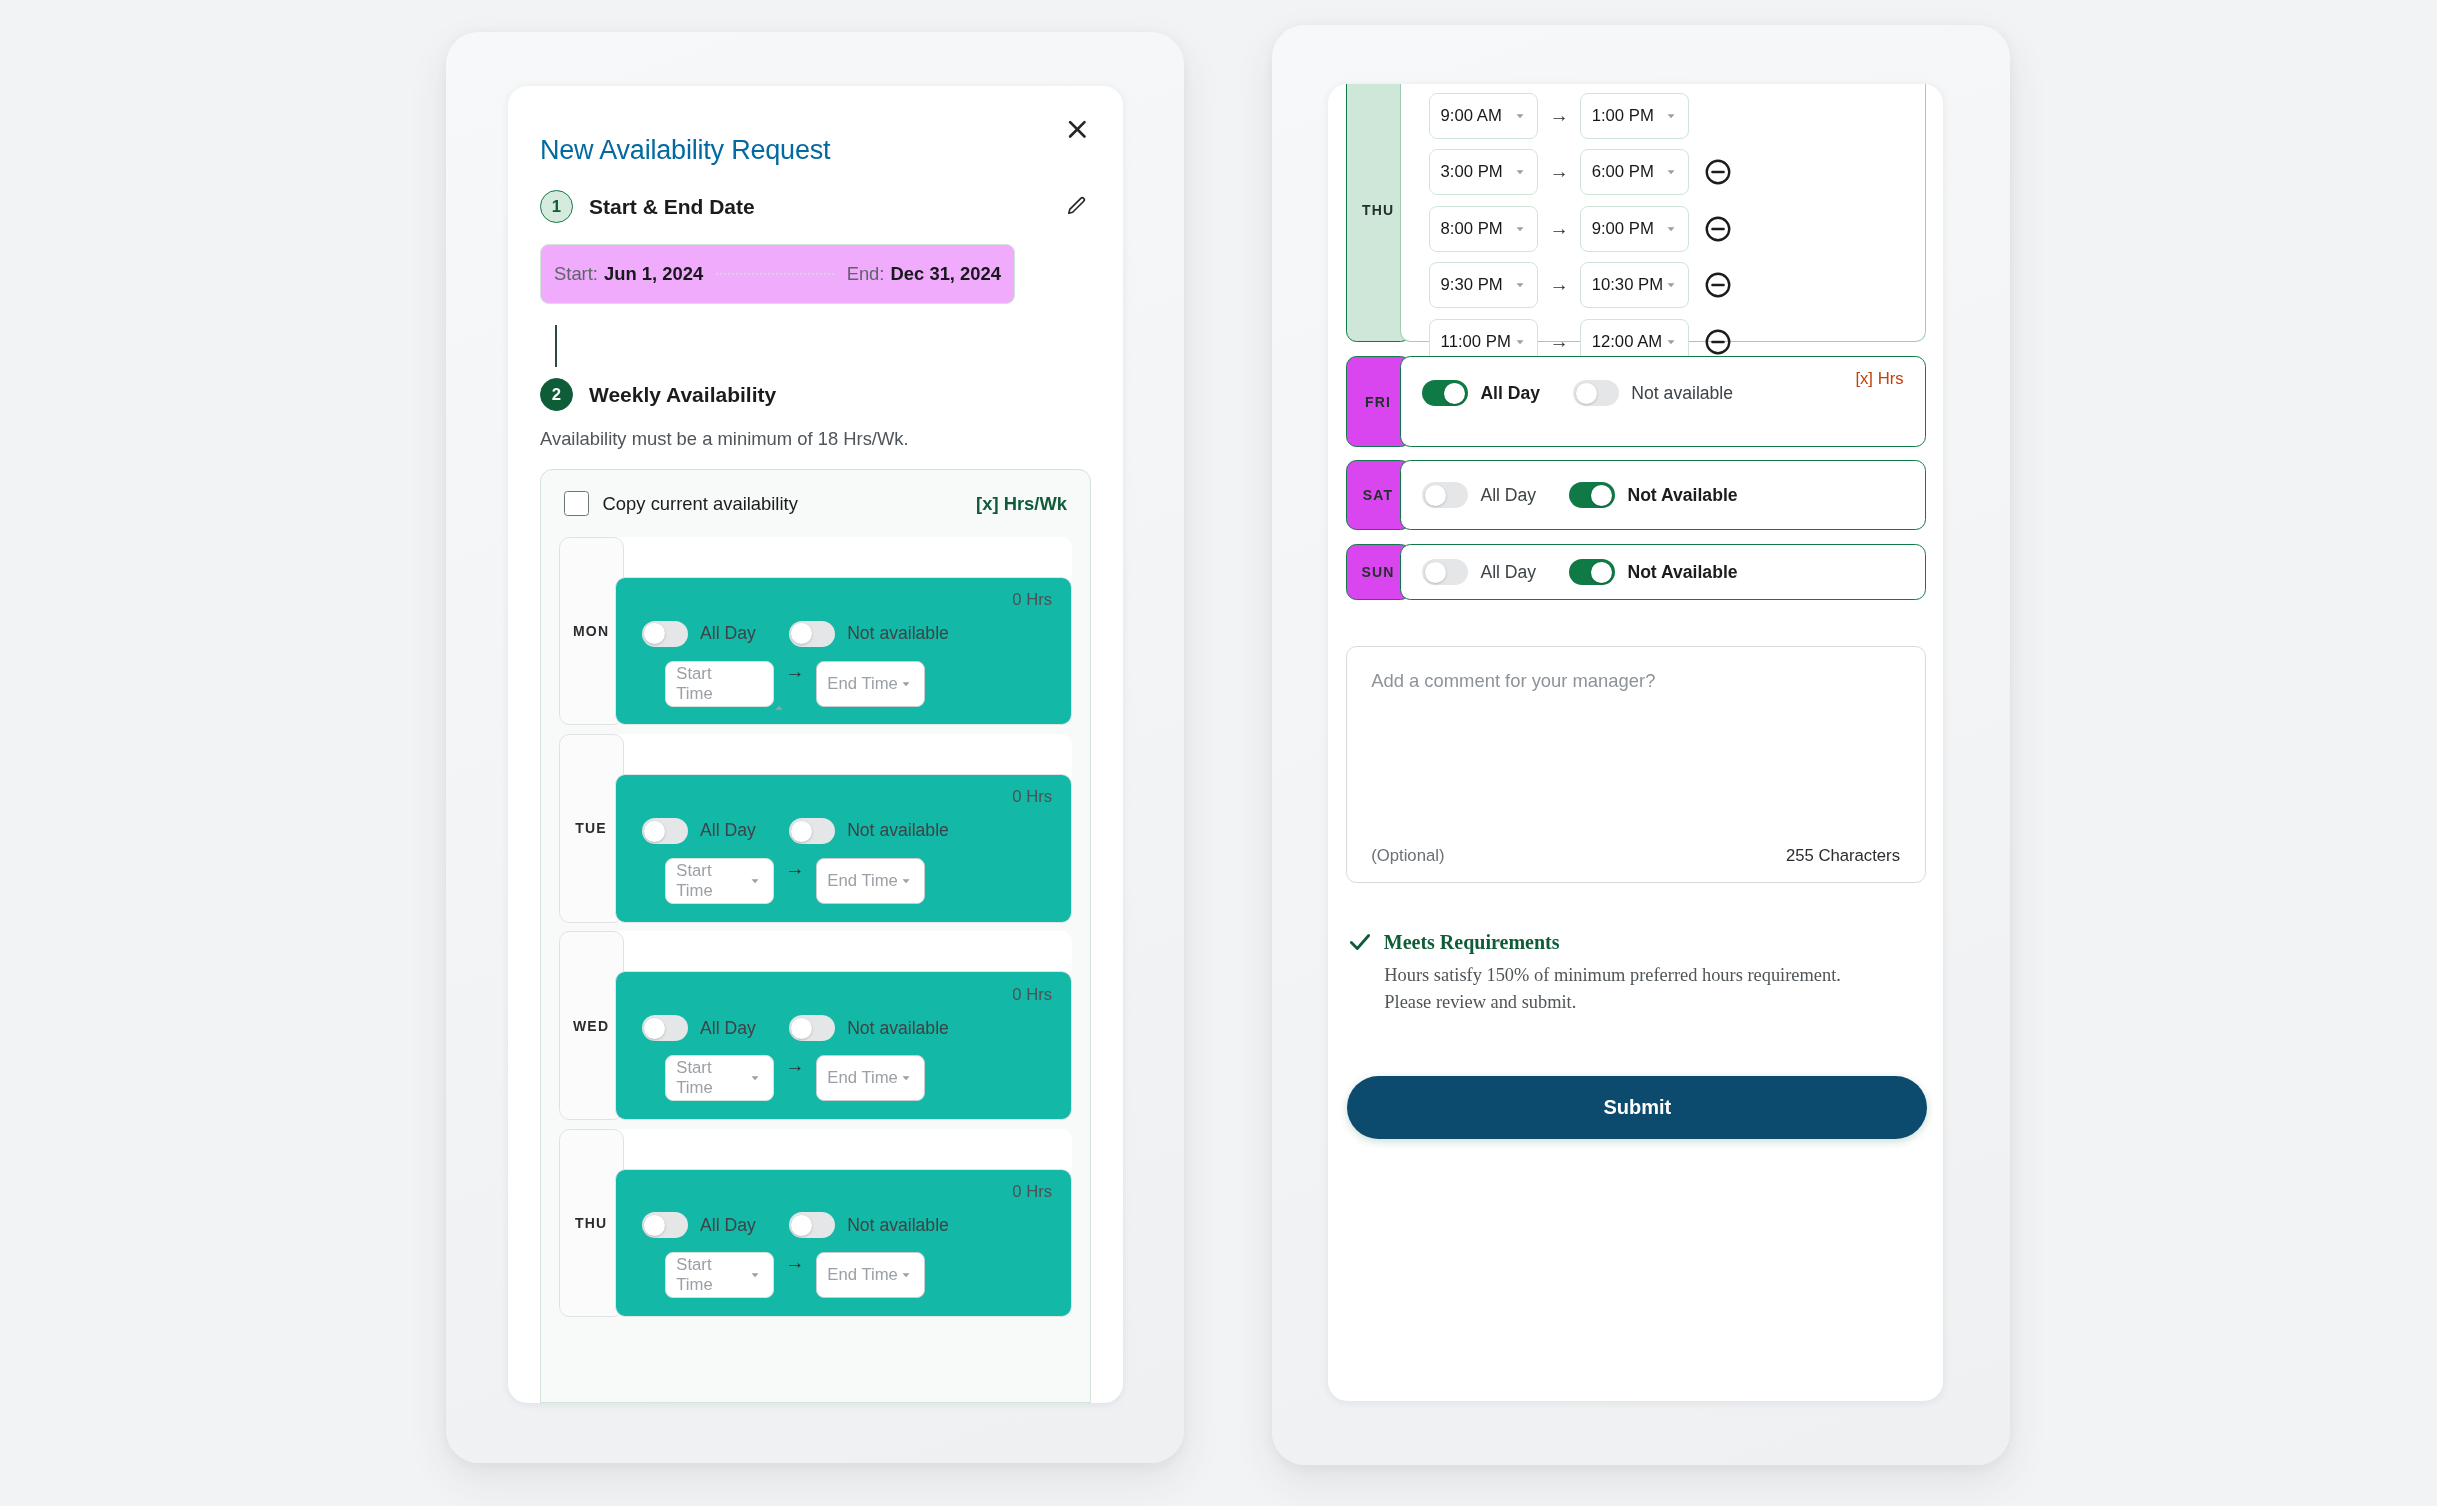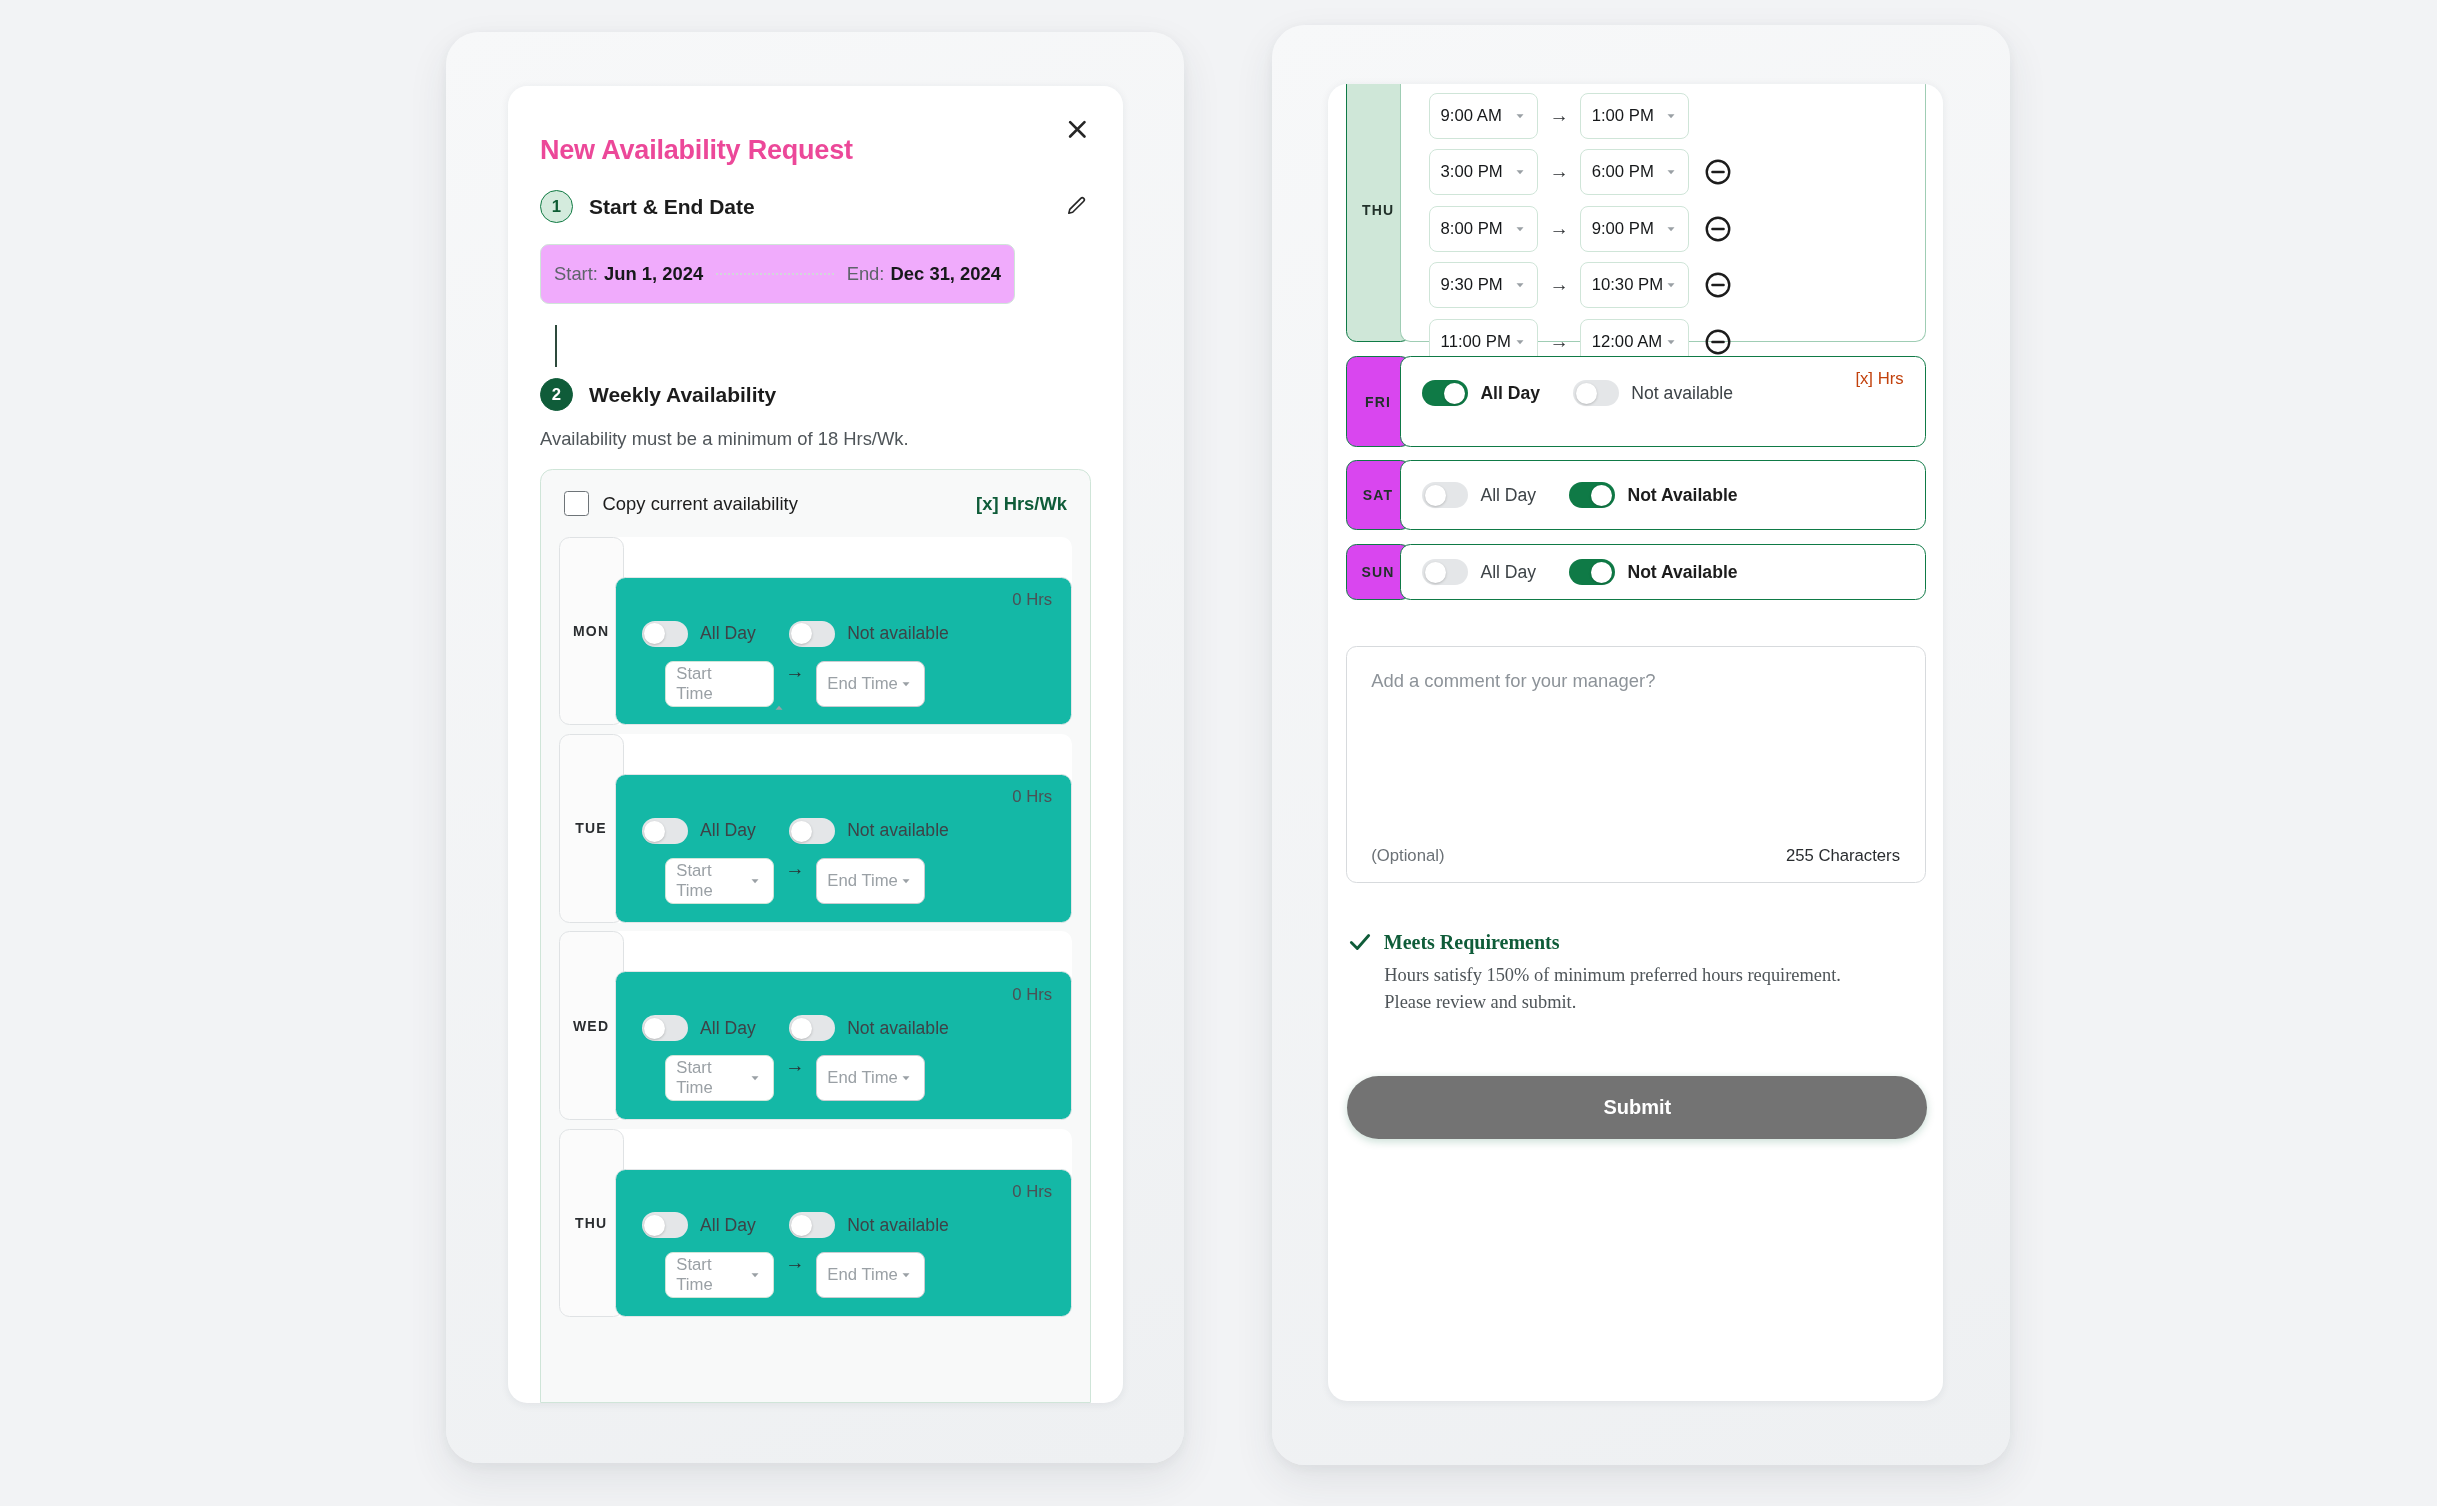--- a/index.html
+++ b/index.html
@@ -36,21 +36,21 @@
 
   .close-btn {
     position: absolute; right: 26px; top: 23px;
     width: 40px; height: 40px; display:flex; align-items:center; justify-content:center;
     cursor: pointer; color:#262626;
   }
   .close-btn svg { width: 24.6px; height: 24.6px; }
 
   .modal-title {
     position: absolute; left: 32px; top: 49px;
-    font-size: 27px; font-weight: 700; color: #ec4899; letter-spacing: -0.2px;
+    font-size: 27px; font-weight: 400; color: #0369a1; letter-spacing: -0.2px;
   }
 
   .step-row { position: absolute; left: 32px; width: 551px; display: flex; align-items: center; }
   .step-row-1 { top: 104px; }
   .step-badge {
     width: 33px; height: 33px; border-radius: 50%;
     display: flex; align-items: center; justify-content: center;
     font-size: 16.7px; font-weight: 600; flex: none;
   }
   .step-badge.light { background: #d4ebdd; border: 1.8px solid #107a43; color: #0d5c33; }
@@ -205,21 +205,21 @@
   .req-head { display: flex; align-items: center; }
   .req-check { width: 26px; height: 26px; color: #0f5c39; flex:none; }
   .req-check svg { width: 26px; height: 26px; display:block; }
   .req-title { margin-left: 10.5px; font-size: 20px; font-weight: 700; color: #0f5c39; }
   .req-body {
     margin-left: 37px; margin-top: 7px; font-size: 18.4px; line-height: 1.45;
     color: #4f5559; max-width: 457px;
   }
   .submit-btn {
     position: absolute; left: 19.3px; top: 992px; width: 580px; height: 63px;
-    background: #737373; color: #fff; border-radius: 32px; border: none;
+    background: #0c4a6e; color: #fff; border-radius: 32px; border: none;
     font-size: 20px; font-weight: 700; cursor: pointer;
     font-family: "Liberation Sans", sans-serif;
     display: flex; align-items: center; justify-content: center;
     box-shadow: 0 2.6px 8.8px rgba(11,107,62,.22);
   }
 </style>
 </head>
 <body>
 
 <div class="stage">

